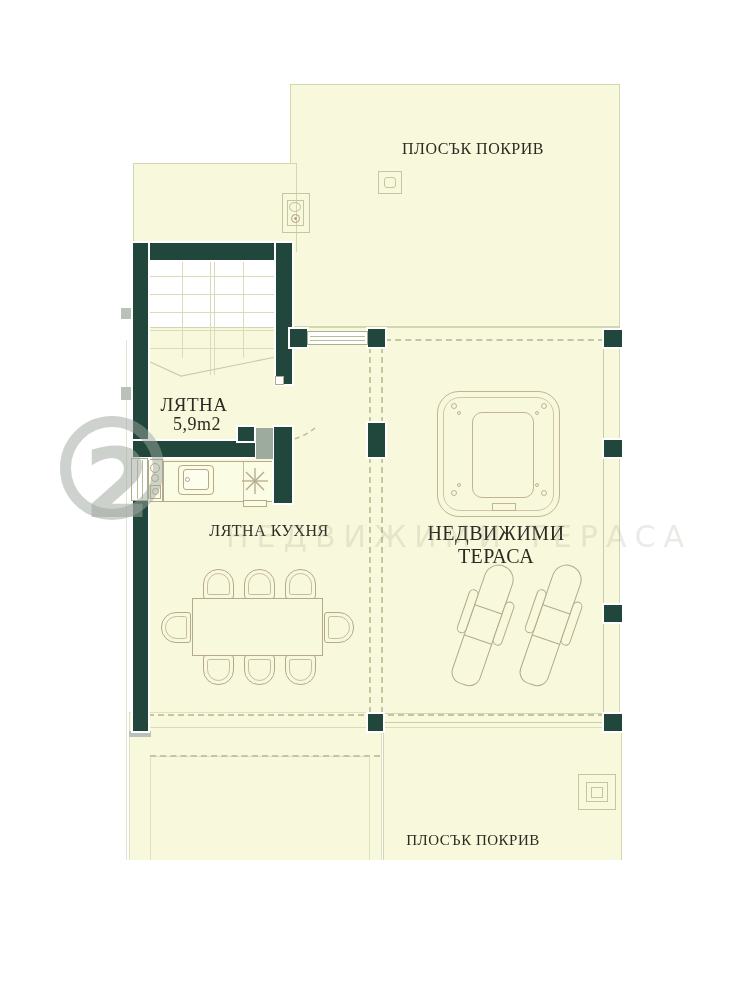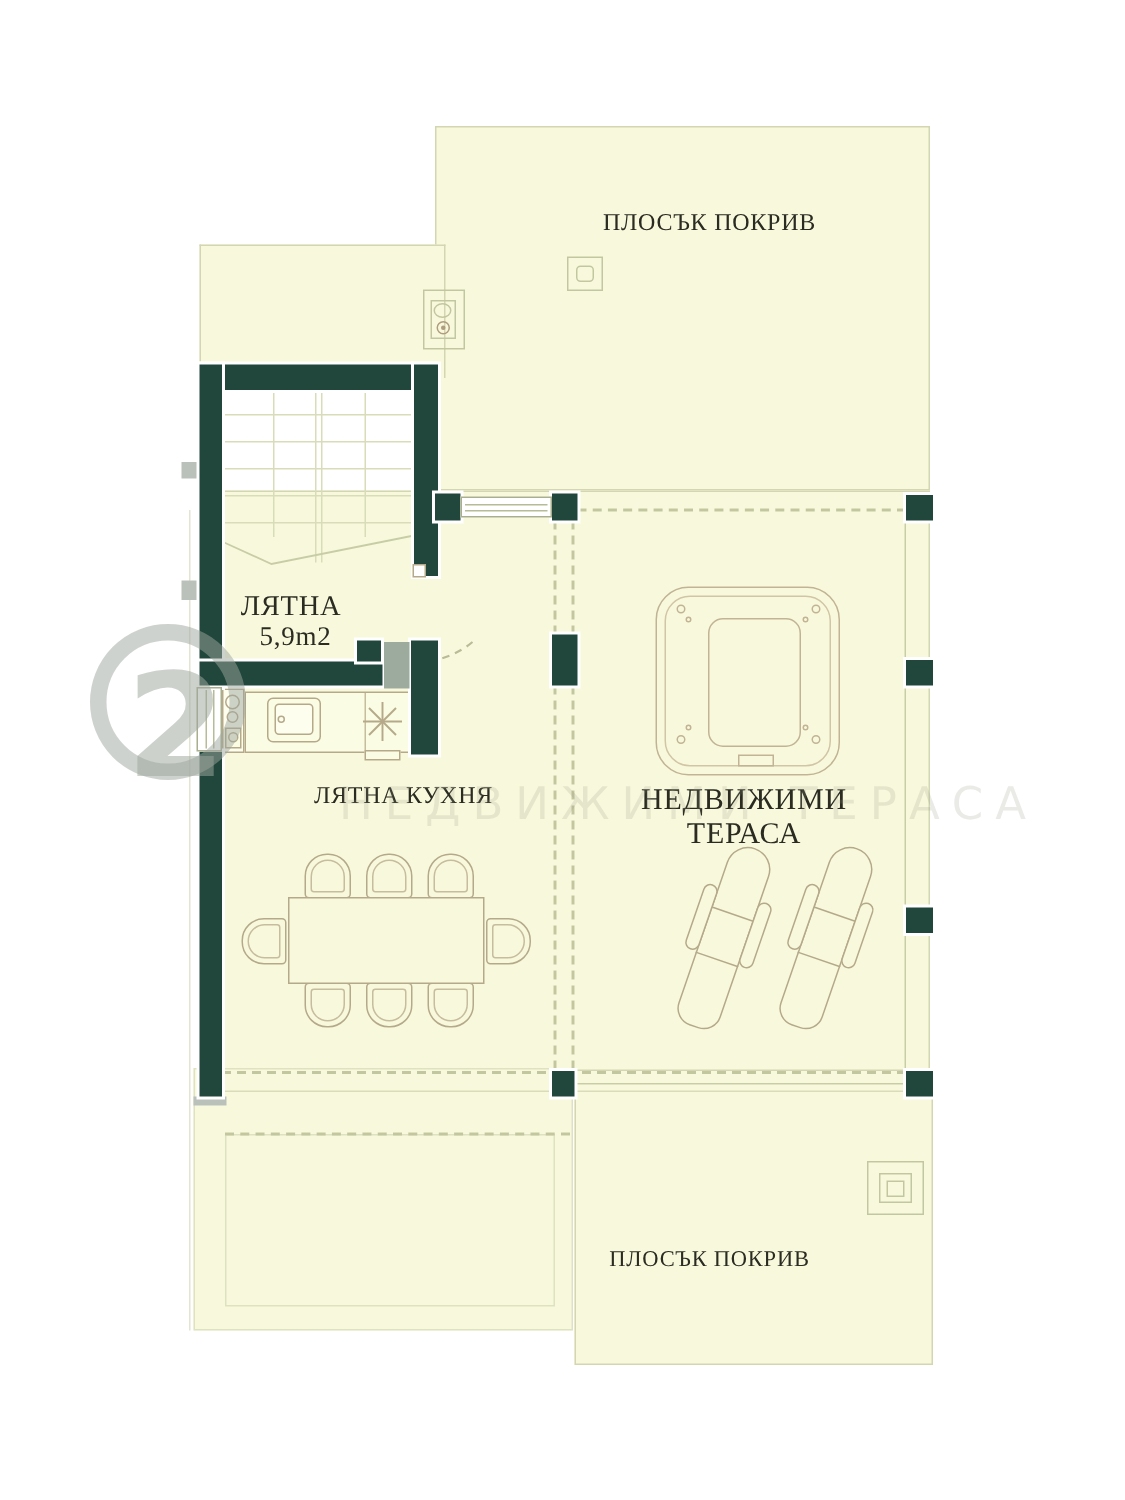--- a/index.html
+++ b/index.html
@@ -1,16 +1,16 @@
 <!DOCTYPE html>
 <html><head>
 <meta charset="utf-8">
 <style>
   html,body{margin:0;padding:0;background:#ffffff;}
-  .sheet{position:relative;width:750px;height:1000px;background:#ffffff;overflow:hidden;
+  .sheet{position:relative;width:750px;height:860px;background:#ffffff;overflow:hidden;
          font-family:"Liberation Serif", serif;}
   .abs{position:absolute;}
   
   .region{position:absolute;background:#f8f9dc;border:1px solid #d3d6b0;box-sizing:border-box;z-index:1;}
   .outline-only{position:absolute;border:1px solid #dfe2c0;box-sizing:border-box;background:transparent;z-index:2;}
   
   .wall{position:absolute;background:#21473c;box-shadow:0 0 0 2px #ffffff;z-index:10;}
   
   .line-h{position:absolute;height:0;border-top:1px solid #c9cda6;z-index:4;}
   .line-v{position:absolute;width:0;border-left:1px solid #c9cda6;z-index:4;}

